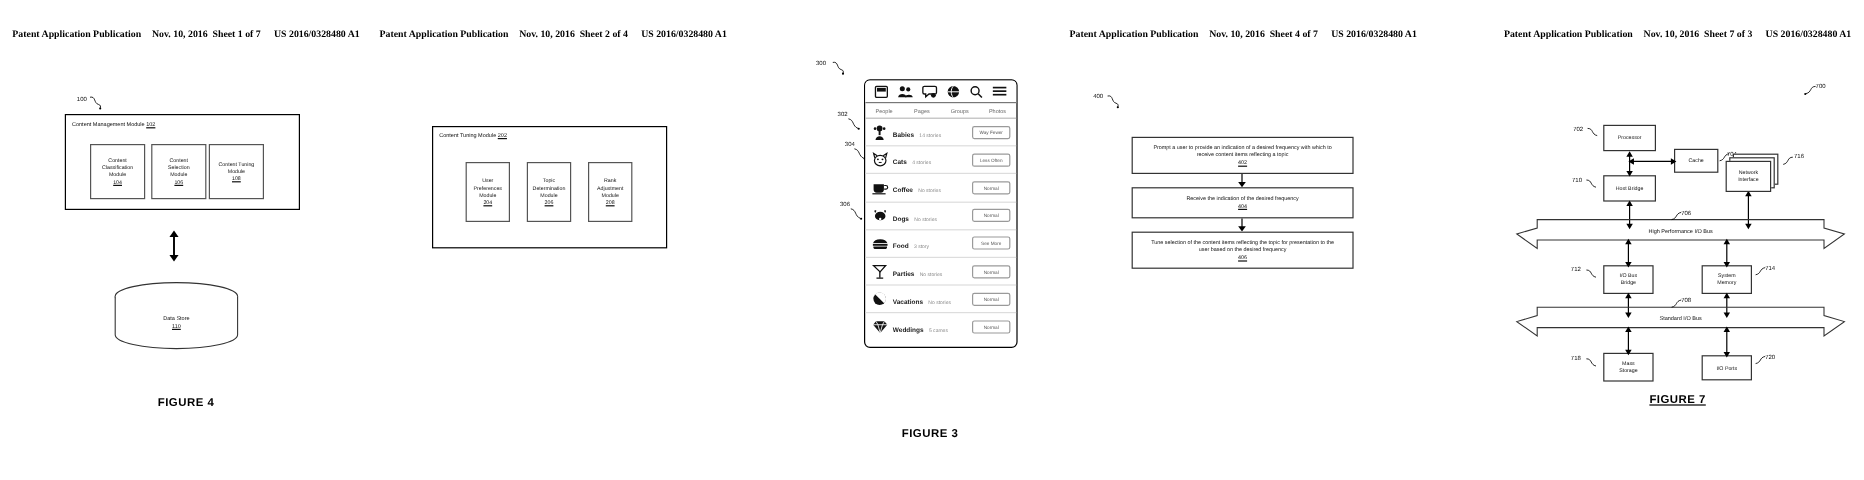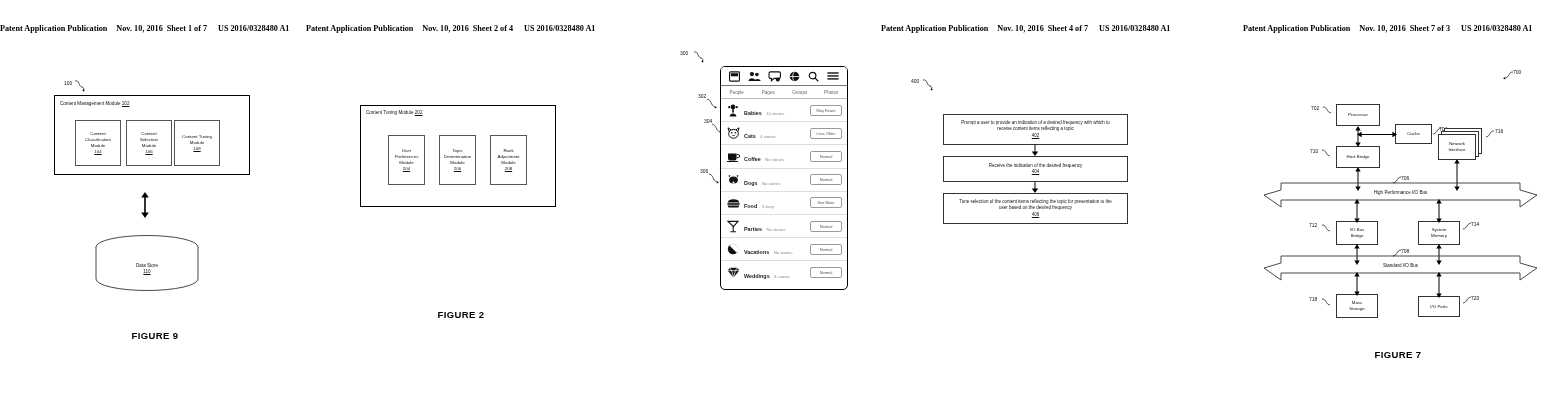--- a/index.html
+++ b/index.html
@@ -19,21 +19,21 @@
     position: absolute;
     top: 0;
     height: 400px;
     width: 310px;
   }
   .sheet-header {
     position: absolute;
     top: 24px;
     left: 0;
     width: 310px;
-    text-align: left;
+    text-align: center;
     font-family: "Liberation Serif", serif;
     font-weight: bold;
     font-size: 8.2px;
     color: #000;
     white-space: nowrap;
   }
   .sheet-header span { display: inline-block; }
   .hdr-pub { margin-right: 9px; }
   .hdr-date { margin-right: 4px; }
   .hdr-sheet { margin-right: 11px; }
@@ -278,21 +278,21 @@
       <svg width="104" height="56">
         <ellipse cx="52" cy="12" rx="51" ry="11.5" fill="#fff" stroke="#333" stroke-width="0.9"></ellipse>
         <path d="M1,12 L1,44 A51,11.5 0 0 0 103,44 L103,12" fill="#fff" stroke="#333" stroke-width="0.9"></path>
       </svg>
       <div class="cyl-label" style="top:28px;">
         <div>Data Store</div>
         <div class="num">110</div>
       </div>
     </div>
 
-    <div class="fig-caption" style="top:330px;">FIGURE 9</div>
+    <div class="fig-caption" style="top:330px;">FIGURE 4</div>
   </div>
 
   <div class="sheet" style="left:306px;">
     <div class="sheet-header">
       <span class="hdr-pub">Patent Application Publication</span><span class="hdr-date">Nov. 10, 2016</span><span class="hdr-sheet">Sheet 2 of 4</span><span>US 2016/0328480 A1</span>
     </div>
 
     <div class="box" style="left:54px; top:105px; width:196px; height:102px;"></div>
     <div class="box-title" style="left:60px; top:110px;">
       <span>Content Tuning Module</span>
@@ -311,21 +311,20 @@
       <span>Module</span>
       <span class="num">206</span>
     </div>
     <div class="inner-box" style="left:184px; top:135px; width:37px; height:50px;">
       <span>Rank</span>
       <span>Adjustment</span>
       <span>Module</span>
       <span class="num">208</span>
     </div>
 
-    <div class="fig-caption" style="top:309px;">FIGURE 2</div>
   </div>
 
   <div class="sheet" style="left:620px;">
 
     <div class="ref" style="left:60px; top:50px;">300</div>
     <svg class="lead" style="left:73px; top:49px;" width="14" height="14">
       <path d="M1,3 C6,2 4,8 8,9 C10,9.5 10,11 9.5,12" fill="none" stroke="#000" stroke-width="0.7"></path>
       <circle cx="9.5" cy="12.4" r="0.9" fill="#000"></circle>
     </svg>
 
@@ -519,20 +518,21 @@
           <span class="ptext">
             <span class="ptitle">Weddings</span>
             <span class="psub">5 cames</span>
           </span>
           <span class="pbtn">Normal</span>
         </div>
 
       </div>
     </div>
 
+    <div class="fig-caption" style="top:356px;">FIGURE 3</div>
   </div>
 
   <div class="sheet" style="left:881px;">
     <div class="sheet-header">
       <span class="hdr-pub">Patent Application Publication</span><span class="hdr-date">Nov. 10, 2016</span><span class="hdr-sheet">Sheet 4 of 7</span><span>US 2016/0328480 A1</span>
     </div>
 
     <div class="ref" style="left:30px; top:78px;">400</div>
     <svg class="lead" style="left:41px; top:77px;" width="14" height="14">
       <path d="M1,3 C6,2 4,8 8,9 C10,9.5 10,11 9.5,12" fill="none" stroke="#000" stroke-width="0.7"></path>
@@ -717,16 +717,16 @@
       <line x1="6" y1="3" x2="6" y2="21" stroke="#000" stroke-width="1"></line>
       <polygon points="6,0 3.3,4.6 8.7,4.6" fill="#000"></polygon>
       <polygon points="6,24 3.3,19.4 8.7,19.4" fill="#000"></polygon>
     </svg>
     <svg class="arrow-v" style="left:190px; top:272px;" width="12" height="26">
       <line x1="6" y1="3" x2="6" y2="23" stroke="#000" stroke-width="1"></line>
       <polygon points="6,0 3.3,4.6 8.7,4.6" fill="#000"></polygon>
       <polygon points="6,26 3.3,21.4 8.7,21.4" fill="#000"></polygon>
     </svg>
 
-    <div class="fig-caption" style="top:349px;">FIGURE 7</div>
+    <div class="fig-caption" style="top:328px;text-decoration:underline;">FIGURE 7</div>
   </div>
 
 </div>
 
 </body></html>

